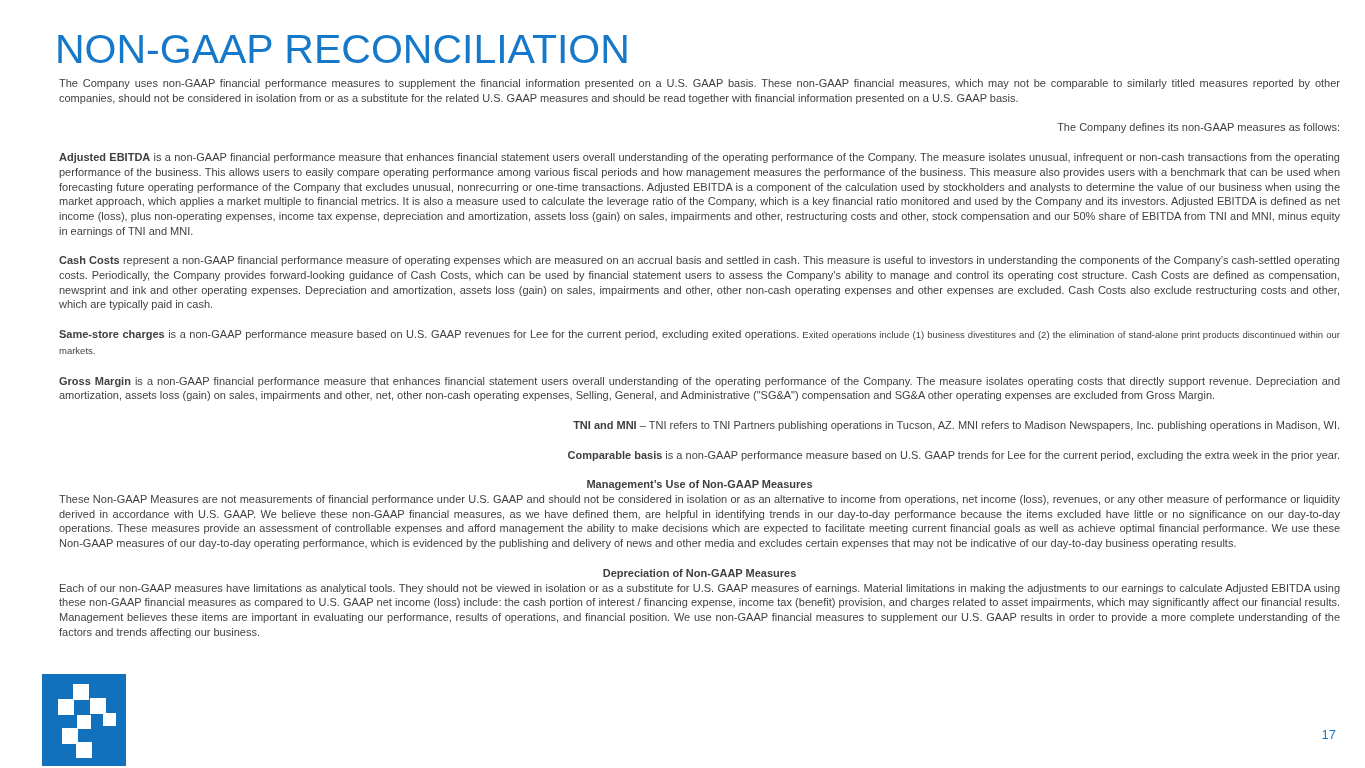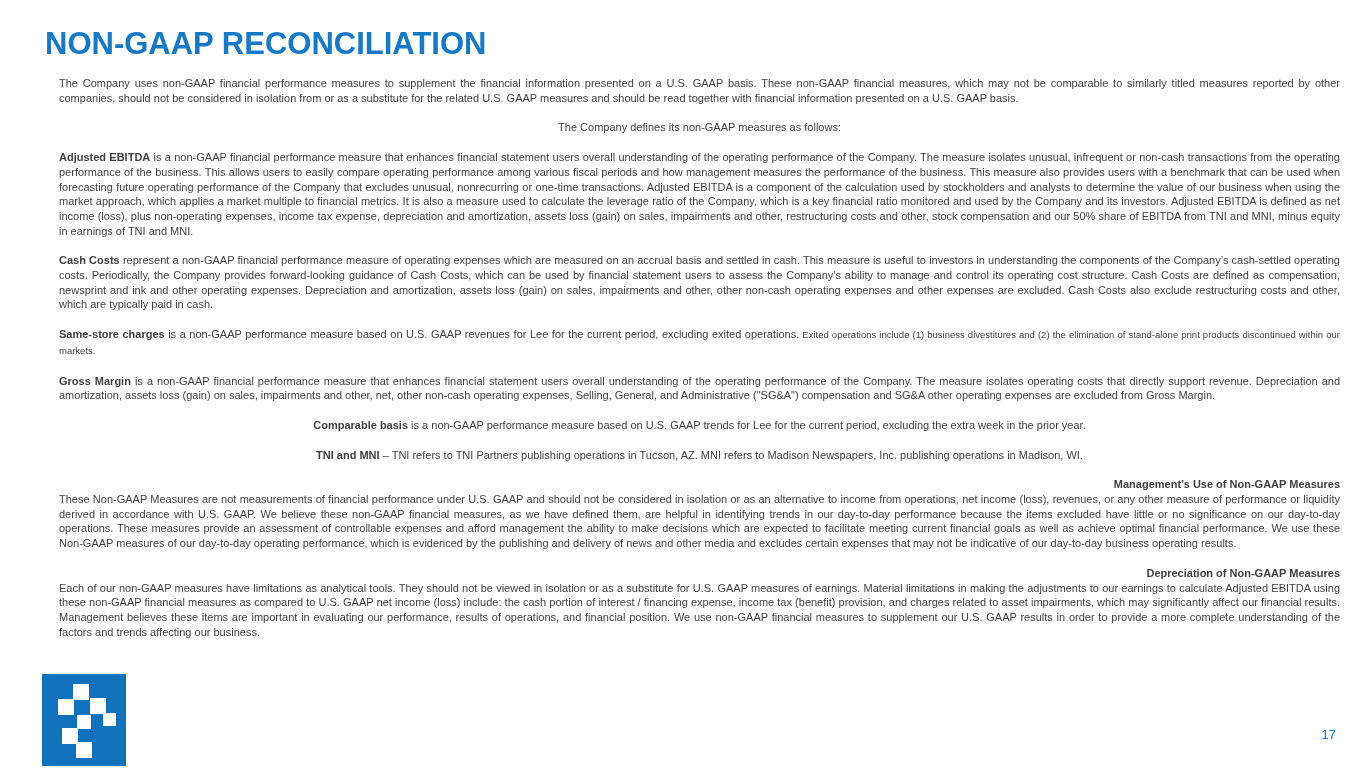--- a/index.html
+++ b/index.html
@@ -1,32 +1,32 @@
 <!DOCTYPE html>
 <html style="--accent: #1578C8; --logo-blue: #1271BC; --body-text: #3F3F3F;"><head>
 <meta charset="utf-8">
 <style>
   html,body{margin:0;padding:0;background:#e9e9e9;}
   .slide{
     position:relative;width:1365px;height:768px;background:#ffffff;
     font-family:"Liberation Sans","DejaVu Sans",sans-serif;overflow:hidden;
   }
   .title{
-    position:absolute;left:45px;top:26px;margin:0;
-    font-size:31px;font-weight:bold;letter-spacing:0px;
+    position:absolute;left:55px;top:26px;margin:0;
+    font-size:41px;font-weight:normal;letter-spacing:0px;
     color:var(--accent,#1578C8);
   }
   .content{
     position:absolute;left:59px;top:76px;width:1281px;
     color:var(--body-text,#3F3F3F);
     font-size:11px;line-height:14.7px;
   }
   .para{margin:0 0 15px 0;text-align:justify;}
-  .plain{text-align:center;}
-  .heading{margin:0;font-weight:bold;text-align:right;}
+  .plain{text-align:right;}
+  .heading{margin:0;font-weight:bold;text-align:center;}
   b.term{font-weight:bold;}
   .note{font-size:9.5px;}
   .logo{
     position:absolute;left:42px;top:674px;width:84px;height:92px;
     background:var(--logo-blue,#1271BC);
   }
   .logo svg{display:block;width:84px;height:92px;}
   .page-number{
     position:absolute;right:29px;top:727px;
     font-size:13px;color:var(--accent,#1578C8);margin-left:21px;
@@ -46,23 +46,23 @@
     <p class="para plain">The Company defines its non-GAAP measures as follows:</p>
 
     <p class="para"><b class="term">Adjusted EBITDA</b><span> is a non-GAAP financial performance measure that enhances financial statement users overall understanding of the operating performance of the Company. The measure isolates unusual, infrequent or non-cash transactions from the operating performance of the business. This allows users to easily compare operating performance among various fiscal periods and how management measures the performance of the business. This measure also provides users with a benchmark that can be used when forecasting future operating performance of the Company that excludes unusual, nonrecurring or one-time transactions. Adjusted EBITDA is a component of the calculation used by stockholders and analysts to determine the value of our business when using the market approach, which applies a market multiple to financial metrics. It is also a measure used to calculate the leverage ratio of the Company, which is a key financial ratio monitored and used by the Company and its investors. Adjusted EBITDA is defined as net income (loss), plus non-operating expenses, income tax expense, depreciation and amortization, assets loss (gain) on sales, impairments and other, restructuring costs and other, stock compensation and our 50% share of EBITDA from TNI and MNI, minus equity in earnings of TNI and MNI.</span></p>
 
     <p class="para"><b class="term">Cash Costs</b><span> represent a non-GAAP financial performance measure of operating expenses which are measured on an accrual basis and settled in cash. This measure is useful to investors in understanding the components of the Company’s cash-settled operating costs. Periodically, the Company provides forward-looking guidance of Cash Costs, which can be used by financial statement users to assess the Company's ability to manage and control its operating cost structure. Cash Costs are defined as compensation, newsprint and ink and other operating expenses. Depreciation and amortization, assets loss (gain) on sales, impairments and other, other non-cash operating expenses and other expenses are excluded. Cash Costs also exclude restructuring costs and other, which are typically paid in cash.</span></p>
 
     <p class="para"><b class="term">Same-store charges</b><span> is a non-GAAP performance measure based on U.S. GAAP revenues for Lee for the current period, excluding exited operations.</span><span class="note"> Exited operations include (1) business divestitures and (2) the elimination of stand-alone print products discontinued within our markets.</span></p>
 
     <p class="para"><b class="term">Gross Margin</b><span> is a non-GAAP financial performance measure that enhances financial statement users overall understanding of the operating performance of the Company. The measure isolates operating costs that directly support revenue. Depreciation and amortization, assets loss (gain) on sales, impairments and other, net, other non-cash operating expenses, Selling, General, and Administrative ("SG&amp;A") compensation and SG&amp;A other operating expenses are excluded from Gross Margin.</span></p>
 
+    <p class="para plain"><b class="term">TNI and MNI</b><span> – TNI refers to TNI Partners publishing operations in Tucson, AZ. MNI refers to Madison Newspapers, Inc. publishing operations in Madison, WI.</span></p>
+
     <p class="para plain"><b class="term">Comparable basis</b><span> is a non-GAAP performance measure based on U.S. GAAP trends for Lee for the current period, excluding the extra week in the prior year.</span></p>
-
-    <p class="para plain"><b class="term">TNI and MNI</b><span> – TNI refers to TNI Partners publishing operations in Tucson, AZ. MNI refers to Madison Newspapers, Inc. publishing operations in Madison, WI.</span></p>
 
     <div class="section">
       <p class="heading">Management’s Use of Non-GAAP Measures</p>
       <p class="para">These Non-GAAP Measures are not measurements of financial performance under U.S. GAAP and should not be considered in isolation or as an alternative to income from operations, net income (loss), revenues, or any other measure of performance or liquidity derived in accordance with U.S. GAAP. We believe these non-GAAP financial measures, as we have defined them, are helpful in identifying trends in our day-to-day performance because the items excluded have little or no significance on our day-to-day operations. These measures provide an assessment of controllable expenses and afford management the ability to make decisions which are expected to facilitate meeting current financial goals as well as achieve optimal financial performance. We use these Non-GAAP measures of our day-to-day operating performance, which is evidenced by the publishing and delivery of news and other media and excludes certain expenses that may not be indicative of our day-to-day business operating results.</p>
     </div>
 
     <div class="section">
       <p class="heading">Depreciation of Non-GAAP Measures</p>
       <p class="para">Each of our non-GAAP measures have limitations as analytical tools. They should not be viewed in isolation or as a substitute for U.S. GAAP measures of earnings. Material limitations in making the adjustments to our earnings to calculate Adjusted EBITDA using these non-GAAP financial measures as compared to U.S. GAAP net income (loss) include: the cash portion of interest / financing expense, income tax (benefit) provision, and charges related to asset impairments, which may significantly affect our financial results. Management believes these items are important in evaluating our performance, results of operations, and financial position. We use non-GAAP financial measures to supplement our U.S. GAAP results in order to provide a more complete understanding of the factors and trends affecting our business.</p>
     </div>

